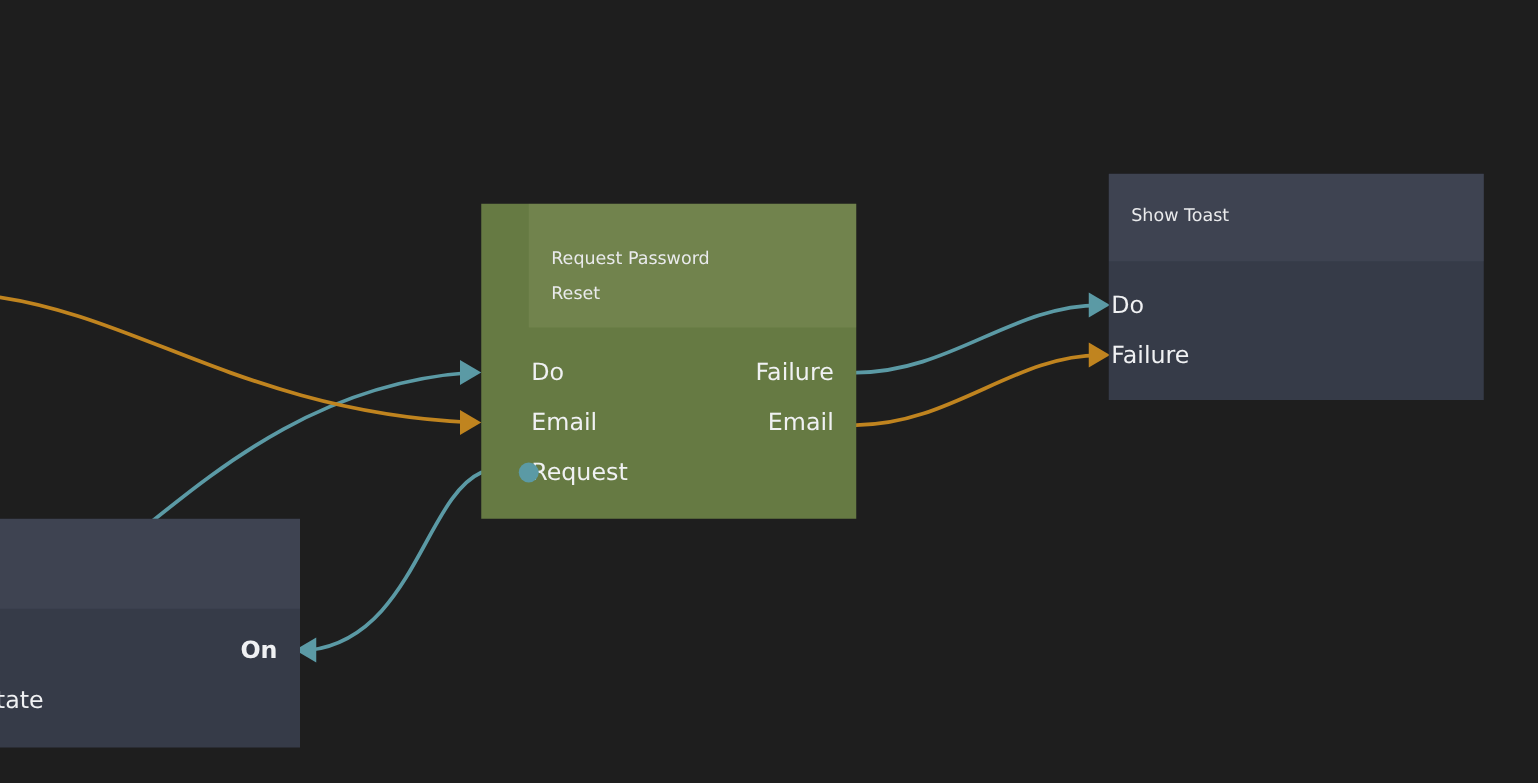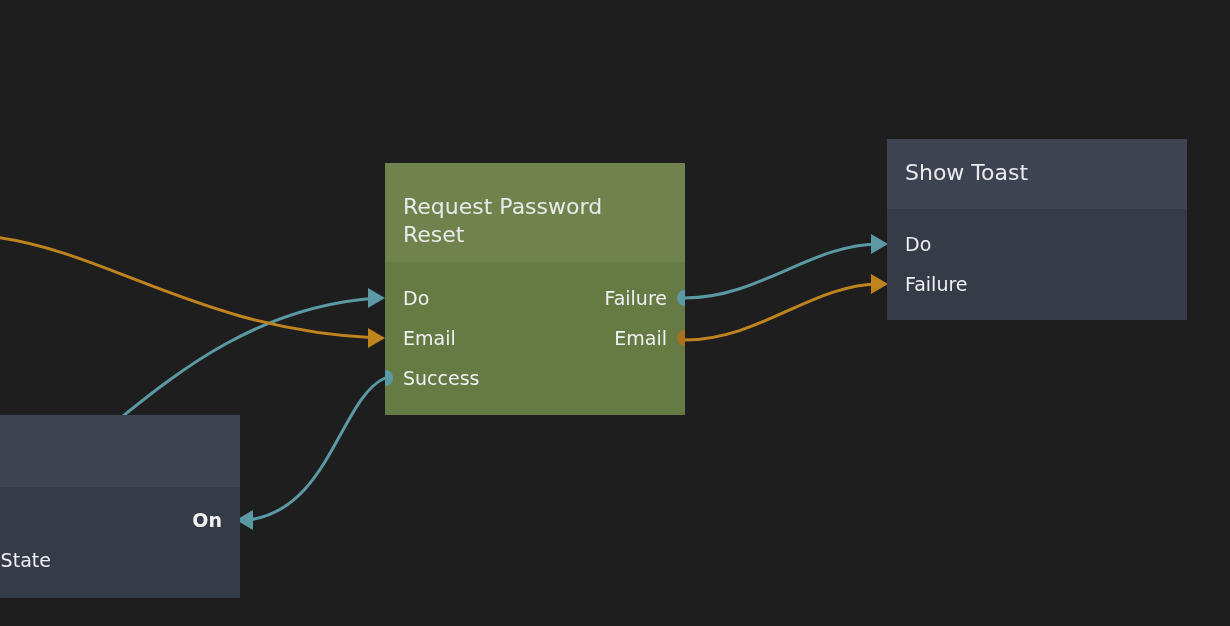--- a/index.html
+++ b/index.html
@@ -31,43 +31,43 @@
     overflow: hidden;
   }
   .node-header {
     box-sizing: border-box;
     width: 100%;
     display: flex;
     align-items: flex-start;
   }
   .node-title {
     color: #e9eaec;
-    font-size: 22px;
+    font-size: 14px;
     line-height: 28px;
     font-weight: 400;
     white-space: pre-line;
   }
   .node-body {
     position: relative;
     box-sizing: border-box;
     width: 100%;
   }
   .port-row {
     position: absolute;
     height: 28px;
     line-height: 28px;
     font-size: 19px;
     color: #f0f1f3;
     white-space: nowrap;
   }
-  .port-row.in  { left: 18px; text-align: left; }
+  .port-row.in  { left: 2px; text-align: left; }
   .port-row.out { right: 18px; text-align: left; }
 
   
-  .node-green { background: #667a43; }
+  .node-green { background: #667a43; padding-left: 38px; }
   .node-green .node-header { background: #71834d; }
 
   
   .node-dark { background: #363b48; }
   .node-dark .node-header { background: #3e4351; }
 
   .port-dot {
     position: absolute;
     width: 16px;
     height: 16px;
@@ -96,21 +96,21 @@
 
   <div id="node-layer">
       <div class="node node-green" style="left: 385px; top: 163px; width: 300px; height: 252px;">
         <div class="node-header" style="height: 99px; padding: 30px 18px 0px;">
           <div class="node-title">Request Password
 Reset</div>
         </div>
         <div class="node-body" style="height: 153px;">
           <div class="port-row in" style="top: 22px;">Do</div>
           <div class="port-row in" style="top: 62px; text-align: right;">Email</div>
-          <div class="port-row in" style="top: 102px;">Success</div>
+          <div class="port-row in" style="top: 102px;">Request</div>
           <span class="port-dot teal" style="top: 108px; left: -8px;"></span>
           <div class="port-row out" style="top: 22px;">Failure</div>
           <span class="port-dot teal" style="top: 28px; left: 292px;"></span>
           <div class="port-row out" style="top: 62px;">Email</div>
           <span class="port-dot orange" style="top: 68px; left: 292px;"></span>
         </div>
       </div>
       <div class="node node-dark" style="left: 887px; top: 139px; width: 300px; height: 181px;">
         <div class="node-header" style="height: 70px; padding: 20px 18px 0px;">
           <div class="node-title">Show Toast</div>

